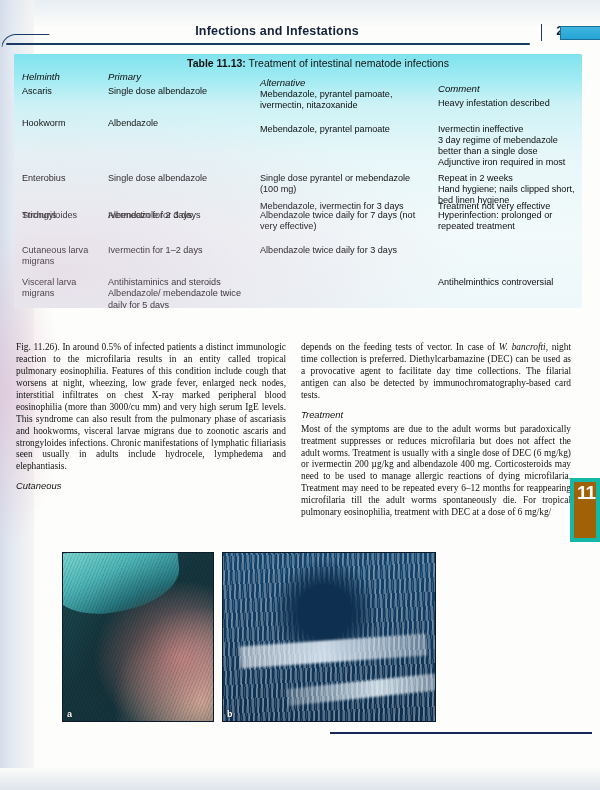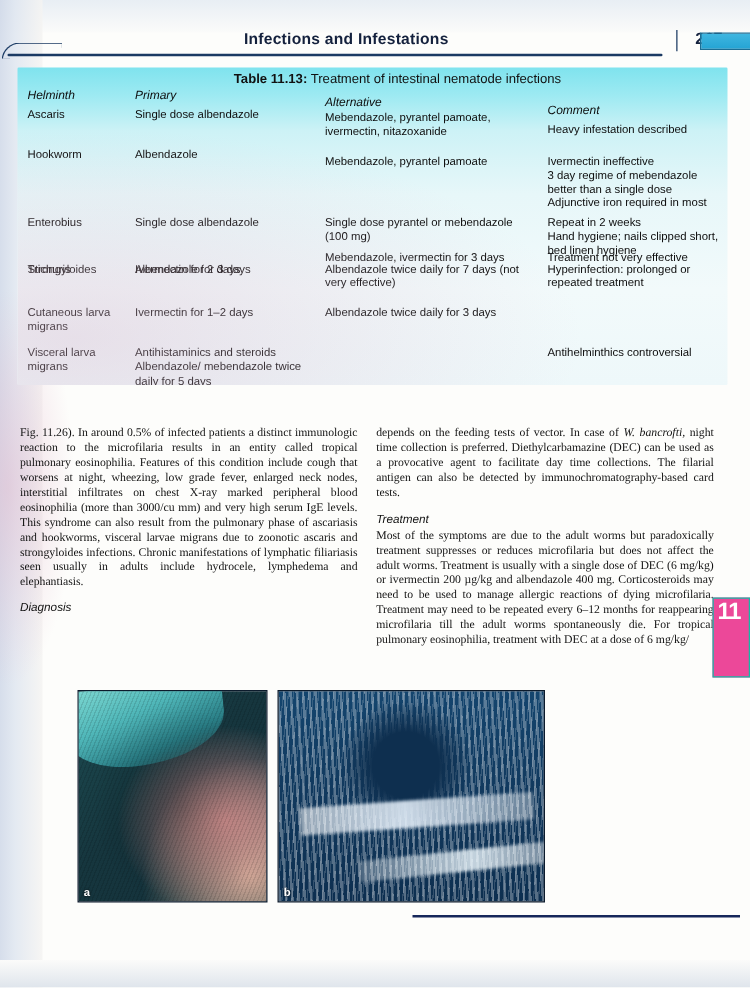--- a/index.html
+++ b/index.html
@@ -196,22 +196,22 @@
     margin: 7px 0 3px 0;
     color: #111;
   }
   .it { font-style: italic; }
 
   
   .chapter-tab {
     position: absolute;
     right: 0; top: 478px;
     width: 30px; height: 64px;
-    background: #ec4899;
-    border: 1px solid #14b8a6;
+    background: #a16207;
+    border: 4px solid #14b8a6;
     display: flex;
     align-items: flex-start;
     justify-content: flex-start;
   }
   .chapter-tab span {
     font-family: "Liberation Sans", sans-serif;
     font-weight: bold;
     font-size: 19px;
     color: #ffffff;
     line-height: .9;
@@ -388,21 +388,21 @@
           <td class="col-primary off-2">Antihistaminics and steroids Albendazole/ mebendazole twice daily for 5 days</td>
           <td class="col-alt"></td>
           <td class="col-comment off-2">Antihelminthics controversial</td>
         </tr>
       </tbody>
     </table>
   </div>
 
   <div class="body-col col-left">
     <p>Fig. 11.26). In around 0.5% of infected patients a distinct immunologic reaction to the microfilaria results in an entity called tropical pulmonary eosinophilia. Features of this condition include cough that worsens at night, wheezing, low grade fever, enlarged neck nodes, interstitial infiltrates on chest X-ray marked peripheral blood eosinophilia (more than 3000/cu mm) and very high serum IgE levels. This syndrome can also result from the pulmonary phase of ascariasis and hookworms, visceral larvae migrans due to zoonotic ascaris and strongyloides infections. Chronic manifestations of lymphatic filiariasis seen usually in adults include hydrocele, lymphedema and elephantiasis.</p>
-    <div class="sec-head">Diagnosis</div>
+    <div class="sec-head">Cutaneous</div>
   </div>
 
   <div class="body-col col-right">
     <p><span>depends on the feeding tests of vector. In case of </span><span class="it">W. bancrofti,</span><span> night time collection is preferred. Diethylcarbamazine (DEC) can be used as a provocative agent to facilitate day time collections. The filarial antigen can also be detected by immunochromatography-based card tests.</span></p>
     <div class="sec-head">Treatment</div>
     <p>Most of the symptoms are due to the adult worms but paradoxically treatment suppresses or reduces microfilaria but does not affect the adult worms. Treatment is usually with a single dose of DEC (6 mg/kg) or ivermectin 200 µg/kg and albendazole 400 mg. Corticosteroids may need to be used to manage allergic reactions of dying microfilaria. Treatment may need to be repeated every 6–12 months for reappearing microfilaria till the adult worms spontaneously die. For tropical pulmonary eosinophilia, treatment with DEC at a dose of 6 mg/kg/</p>
   </div>
 
   <div class="chapter-tab">
     <span>11</span>

